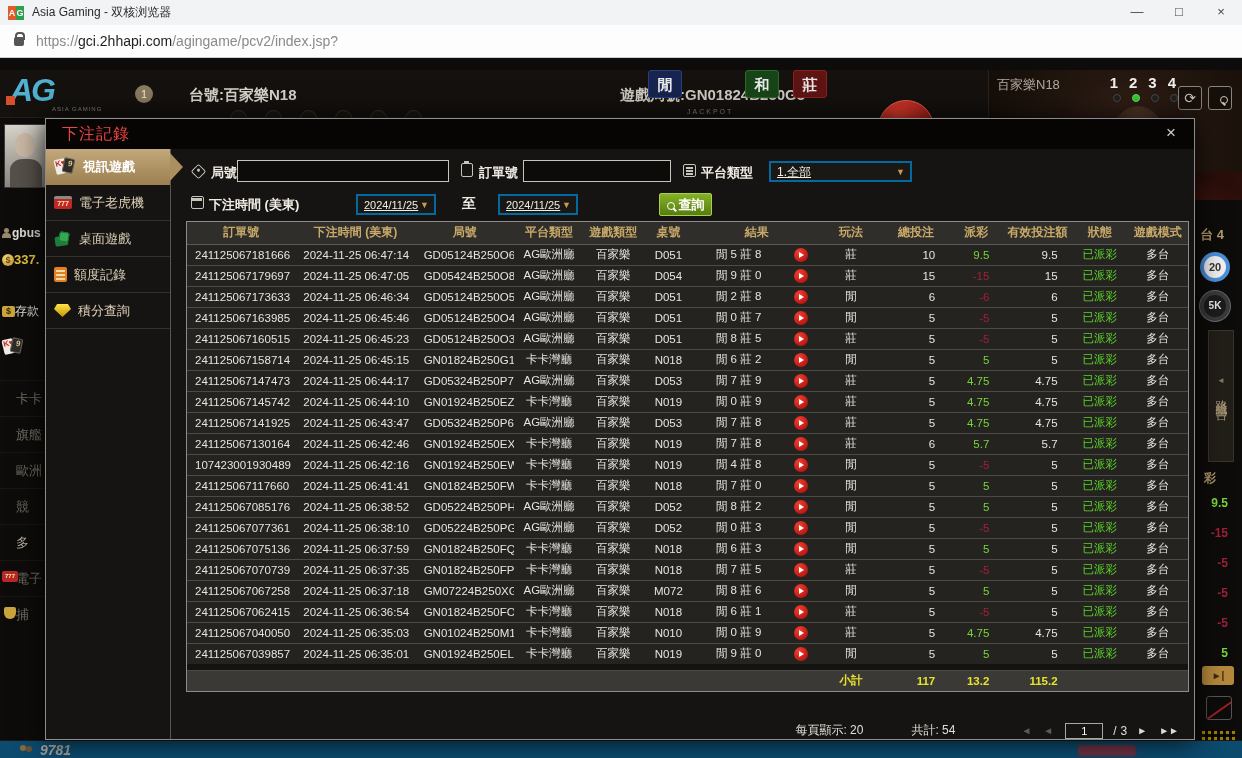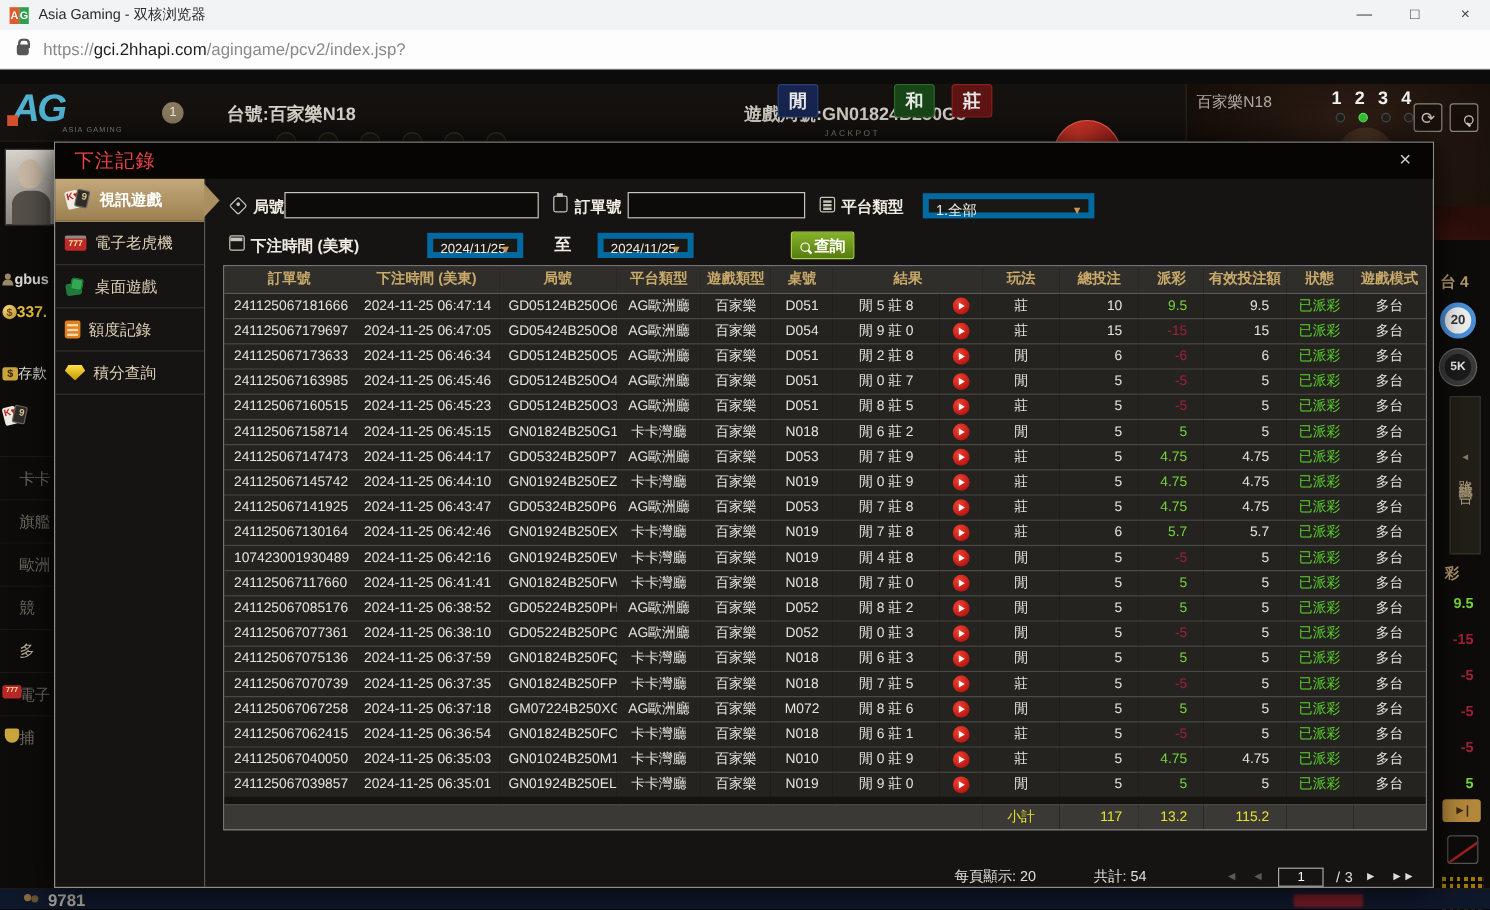--- a/index.html
+++ b/index.html
@@ -92,21 +92,21 @@
   .pay-head { position:absolute; right:26px; top:412px; font-size:12px; color:#b49a6c; font-weight:bold; }
   .bg-payouts { position:absolute; right:14px; top:430px; width:30px; text-align:right; }
   .bg-payouts div { height:30px; line-height:30px; font-size:12px; font-weight:bold; }
   .skip-btn { position:absolute; right:8px; top:608px; width:32px; height:19px; background:#b5893c; border-radius:3px; color:#3a2a10; font-size:10px; font-weight:bold; text-align:center; line-height:19px; }
   .nochat { position:absolute; right:10px; top:638px; width:26px; height:24px; border:1px solid #555; border-radius:3px; overflow:hidden; }
   .nochat::after { content:''; position:absolute; left:-4px; top:10px; width:40px; height:2px; background:#a02020; transform:rotate(-35deg); }
   .qr-deco { position:absolute; right:6px; top:672px; width:34px; height:34px;
     background:repeating-linear-gradient(0deg,#d8c020 0 3px,#141008 3px 6px), repeating-linear-gradient(90deg,#d8c020 0 3px,#141008 3px 6px); background-blend-mode:multiply; opacity:.85; }
 
   
-  .bottom-bar { position:absolute; left:0; bottom:0; width:100%; height:18px; background:#0f172a; border-top:1px solid #1c1914; }
+  .bottom-bar { position:absolute; left:0; bottom:0; width:100%; height:18px; background:#0c4a6e; border-top:1px solid #1c1914;font-style:italic; }
   .crowd-ico { position:absolute; left:20px; top:4px; width:14px; height:10px; }
   .crowd-ico::before { content:''; position:absolute; left:0; top:0; width:6px; height:6px; border-radius:50%; background:#8a6a3a; }
   .crowd-ico::after { content:''; position:absolute; left:6px; top:1px; width:6px; height:6px; border-radius:50%; background:#6a5230; }
   .online-count { position:absolute; left:40px; top:1px; font-size:14px; font-weight:bold; color:#a8a29a; }
   .red-smudge { position:absolute; left:1078px; top:4px; width:58px; height:11px; background:rgba(190,30,30,.55); border-radius:2px; filter:blur(1px); }
 
   
   .modal { position:absolute; left:45px; top:118px; width:1150px; height:622px; background:#161412; border:1px solid #8c8c8c; box-shadow:0 0 26px rgba(0,0,0,.85); z-index:10; }
   .modal-header { position:absolute; left:0; top:0; width:100%; height:30px; background:#060504; }
   .modal-title { position:absolute; left:16px; top:5px; font-size:16px; color:#ef4444; letter-spacing:1px; }
@@ -130,21 +130,21 @@
   .flabel { position:absolute; font-size:13px; font-weight:bold; color:#f0ece4; }
   .tag-ico { position:absolute; width:11px; height:11px; border:1.5px solid #c9c4ba; transform:rotate(45deg); border-radius:2px; }
   .tag-ico::before { content:''; position:absolute; left:2px; top:2px; width:3px; height:3px; border-radius:50%; background:#c9c4ba; }
   .clip-ico { position:absolute; width:12px; height:14px; border:1.5px solid #c9c4ba; border-radius:2px; }
   .clip-ico::before { content:''; position:absolute; left:2px; top:-3px; width:5px; height:3px; background:#c9c4ba; }
   .list-ico { position:absolute; width:13px; height:13px; border:1.5px solid #c9c4ba; border-radius:2px; }
   .list-ico::before { content:''; position:absolute; left:2px; top:2px; width:7px; height:1.5px; background:#c9c4ba; box-shadow:0 3px 0 #c9c4ba, 0 6px 0 #c9c4ba; }
   .cal-ico { position:absolute; width:13px; height:13px; border:1.5px solid #c9c4ba; border-radius:2px; }
   .cal-ico::before { content:''; position:absolute; left:0; top:1px; width:10px; height:3px; background:#c9c4ba; }
   .txt-input { position:absolute; height:22px; background:#0c0b0a; border:1px solid #c9c4ba; color:#eee; font-size:12px; padding:0 6px; outline:none; }
-  .sel { position:absolute; height:21px; background:#1a1814; border:5px solid #0369a1; color:#f0ece4; font-size:12px; line-height:19px; padding:0 6px; }
+  .sel { position:absolute; height:21px; background:#1a1814; border:2px solid #0369a1; color:#f0ece4; font-size:12px; line-height:19px; padding:0 6px;text-decoration:underline; }
   .sel .caret { position:absolute; right:5px; top:0; color:#c89850; font-size:9px; }
   .to-label { position:absolute; font-size:14px; font-weight:bold; color:#f0ece4; }
   .search-btn { position:absolute; width:53px; height:23px; background:linear-gradient(180deg,#85b226,#577c10); border:1px solid #aacf4a; border-radius:2px; color:#fff; font-size:13px; font-weight:bold; display:flex; align-items:center; justify-content:center; gap:3px; }
   .search-btn .mag::before { border-color:#fff; } .search-btn .mag::after { background:#fff; }
 
   
   .table-wrap { position:absolute; left:15px; top:72px; width:1003px; border:1px solid #8c8c8c; }
   table { width:100%; border-collapse:collapse; table-layout:fixed; }
   th { height:22px; background:#2f2e2b; color:#c9a969; font-size:12px; font-weight:bold; border-bottom:1px solid #5a5a56; }
   td { height:21px; color:#e6e4e0; font-size:11.5px; border-top:1px solid #4c4a47; background:#252320; overflow:hidden; white-space:nowrap; }
@@ -152,21 +152,21 @@
   .al { text-align:left; padding-left:8px; }
   .ac { text-align:center; }
   .ar { text-align:right; padding-right:14px; }
   td.green, .bg-payouts .green { color:#76d63a; }
   td.red, .bg-payouts .red { color:#a02038; }
   td.status { color:#5ad42a; }
   .play { display:inline-block; width:14px; height:14px; border-radius:50%; background:radial-gradient(circle at 35% 30%, #f04030, #a80808); position:relative; vertical-align:middle; }
   .play::after { content:''; position:absolute; left:5px; top:4px; border-top:3px solid transparent; border-bottom:3px solid transparent; border-left:5px solid #fff; }
   tr.gap td { height:6px; background:#151310; border-top:1px solid #4c4a47; border-bottom:1px solid #4c4a47; }
   tr.total td { background:#3b3936; }
-  tr.total td.yellow { color:#e6e32d; font-weight:normal;margin-top:13px; }
+  tr.total td.yellow { color:#e6e32d; font-weight:bold;margin-top:13px; }
 
   
   .pagination { position:absolute; left:15px; top:569px; width:1003px; height:25px; display:flex; align-items:center; justify-content:flex-end; color:#e0ddd8; font-size:12px; }
   .pg-size { margin-right:48px; } .pg-total { margin-right:60px; }
   .pg-arrow { font-size:10px; margin:0 6px; }
   .pg-dim { color:#5a5a58; }
   .pg-lit { color:#dcdcda; }
   .pg-input { width:38px; height:16px; background:transparent; border:1px solid #a8a8a4; color:#fff; font-size:11px; text-align:center; outline:none; margin:0 6px; }
   .pg-sep { margin:0 4px; }
   .pg-pages { margin-right:4px; }

